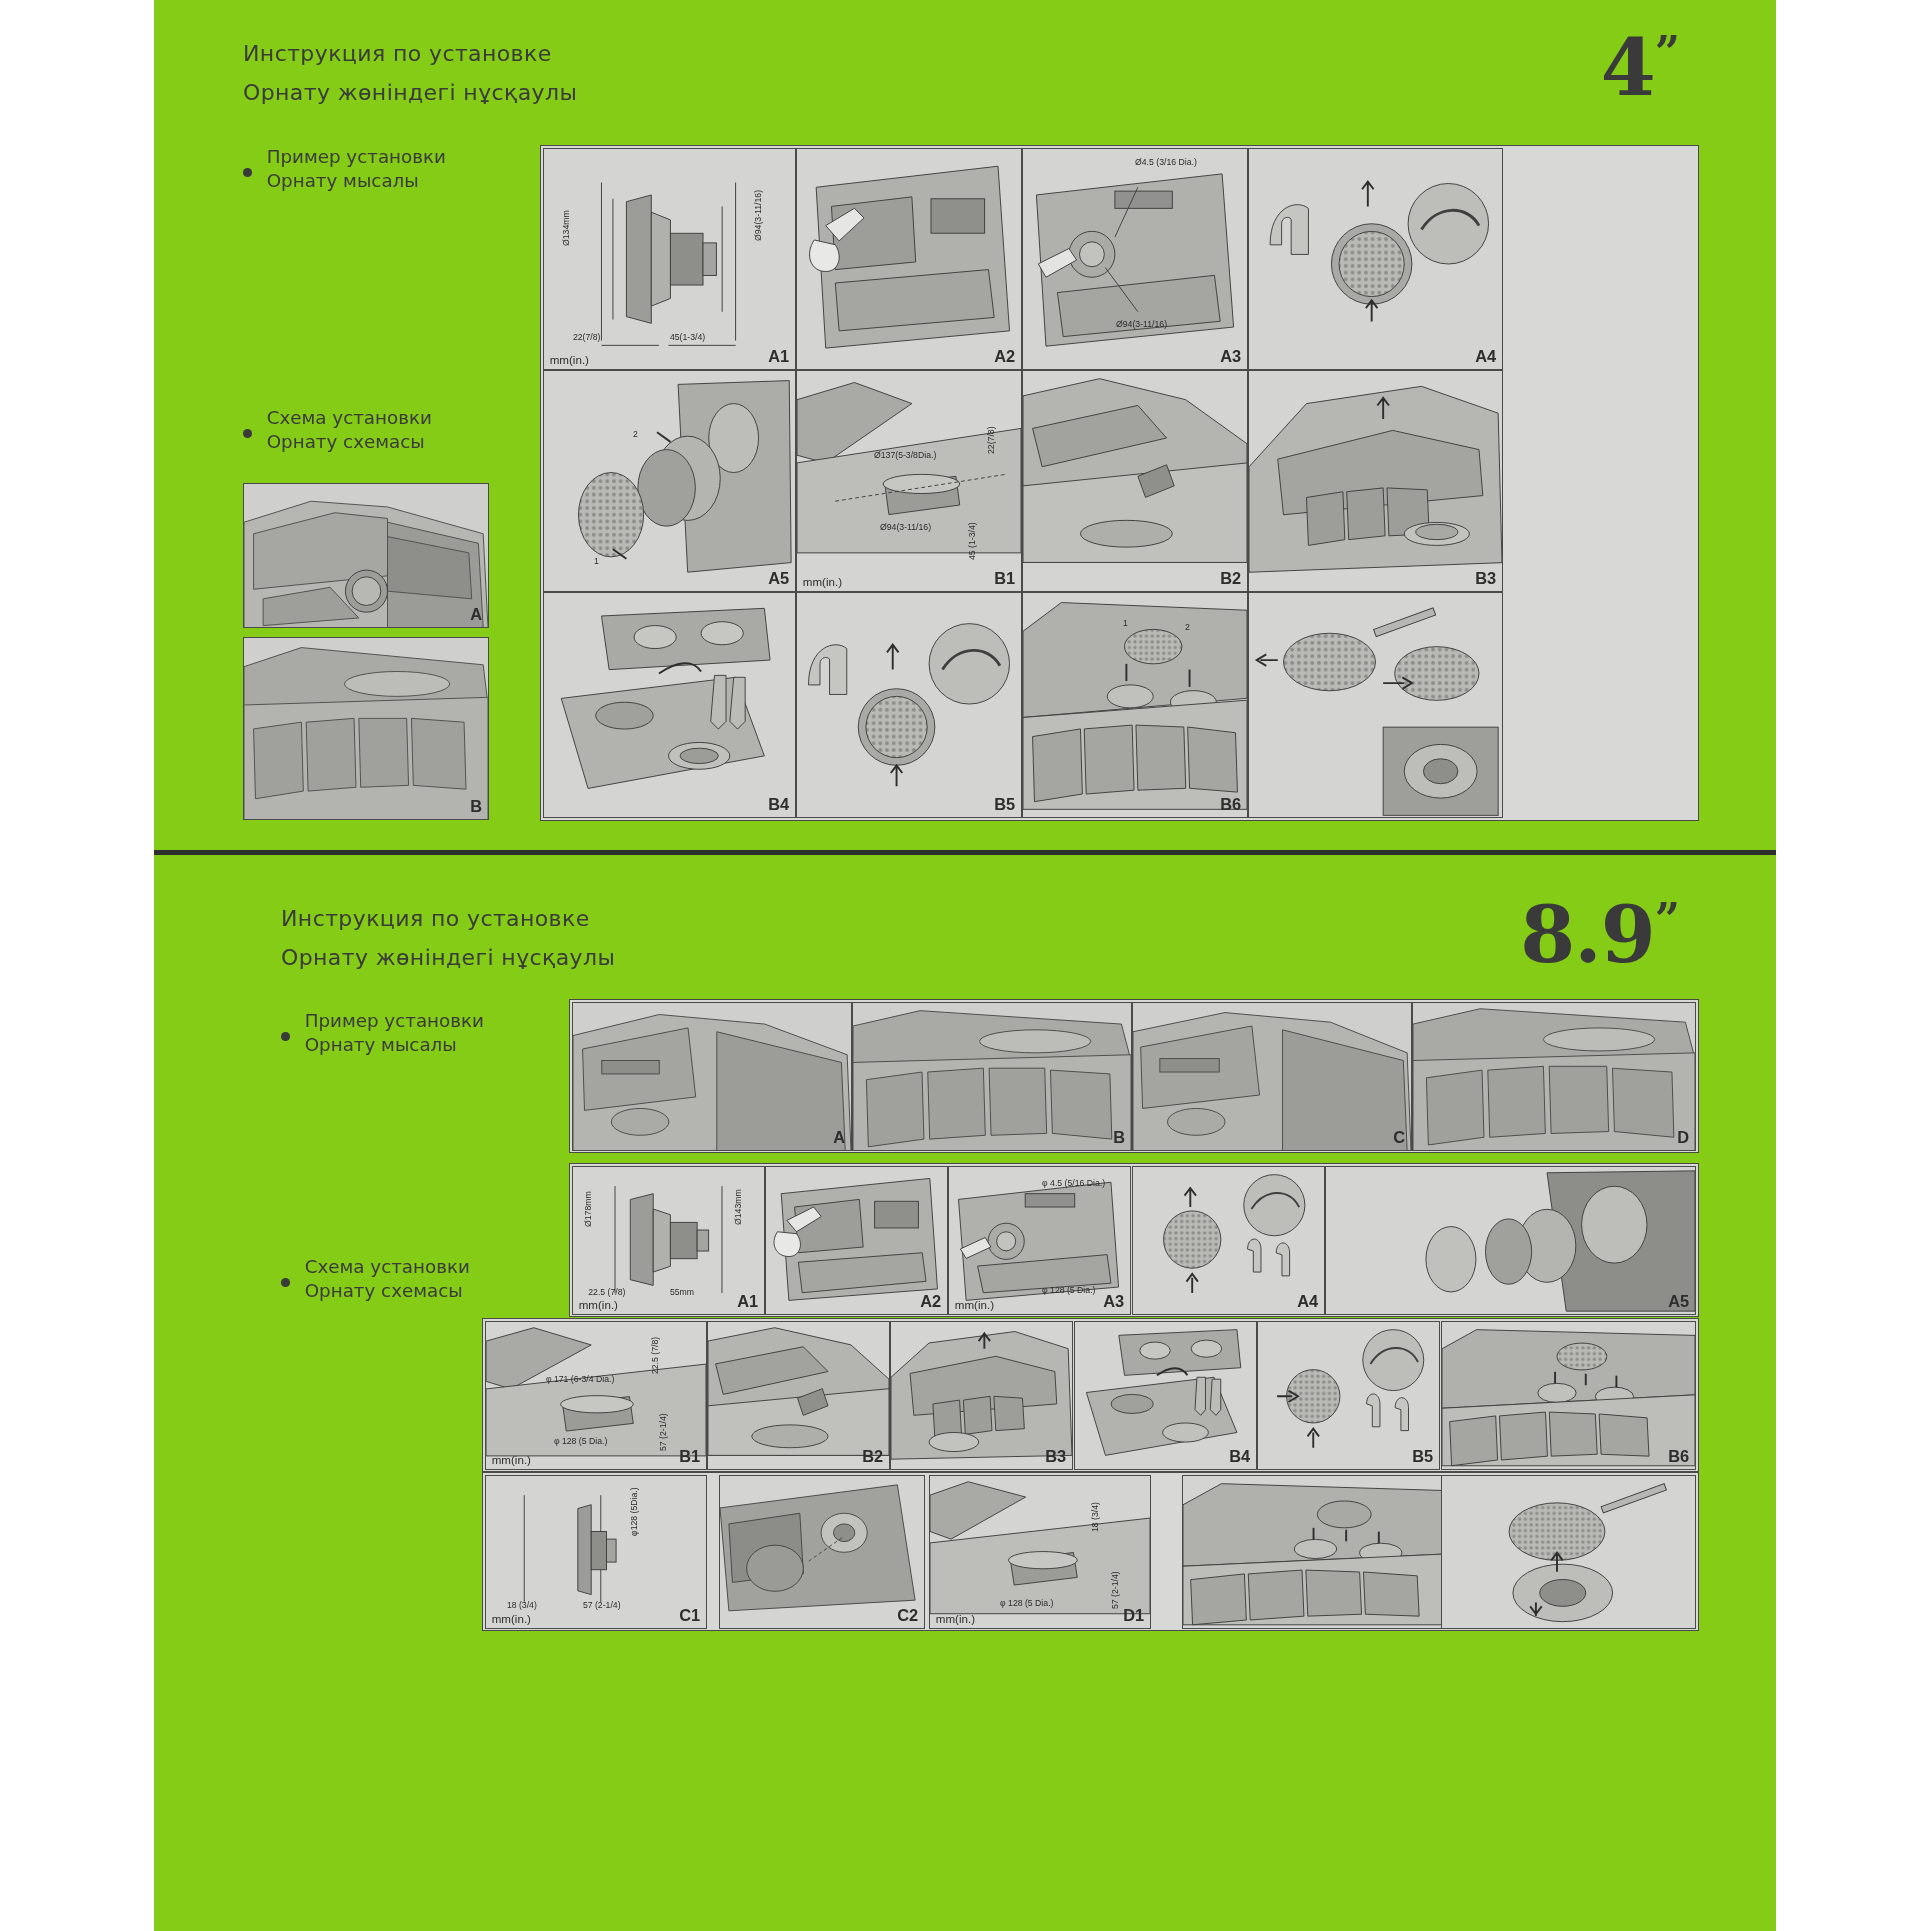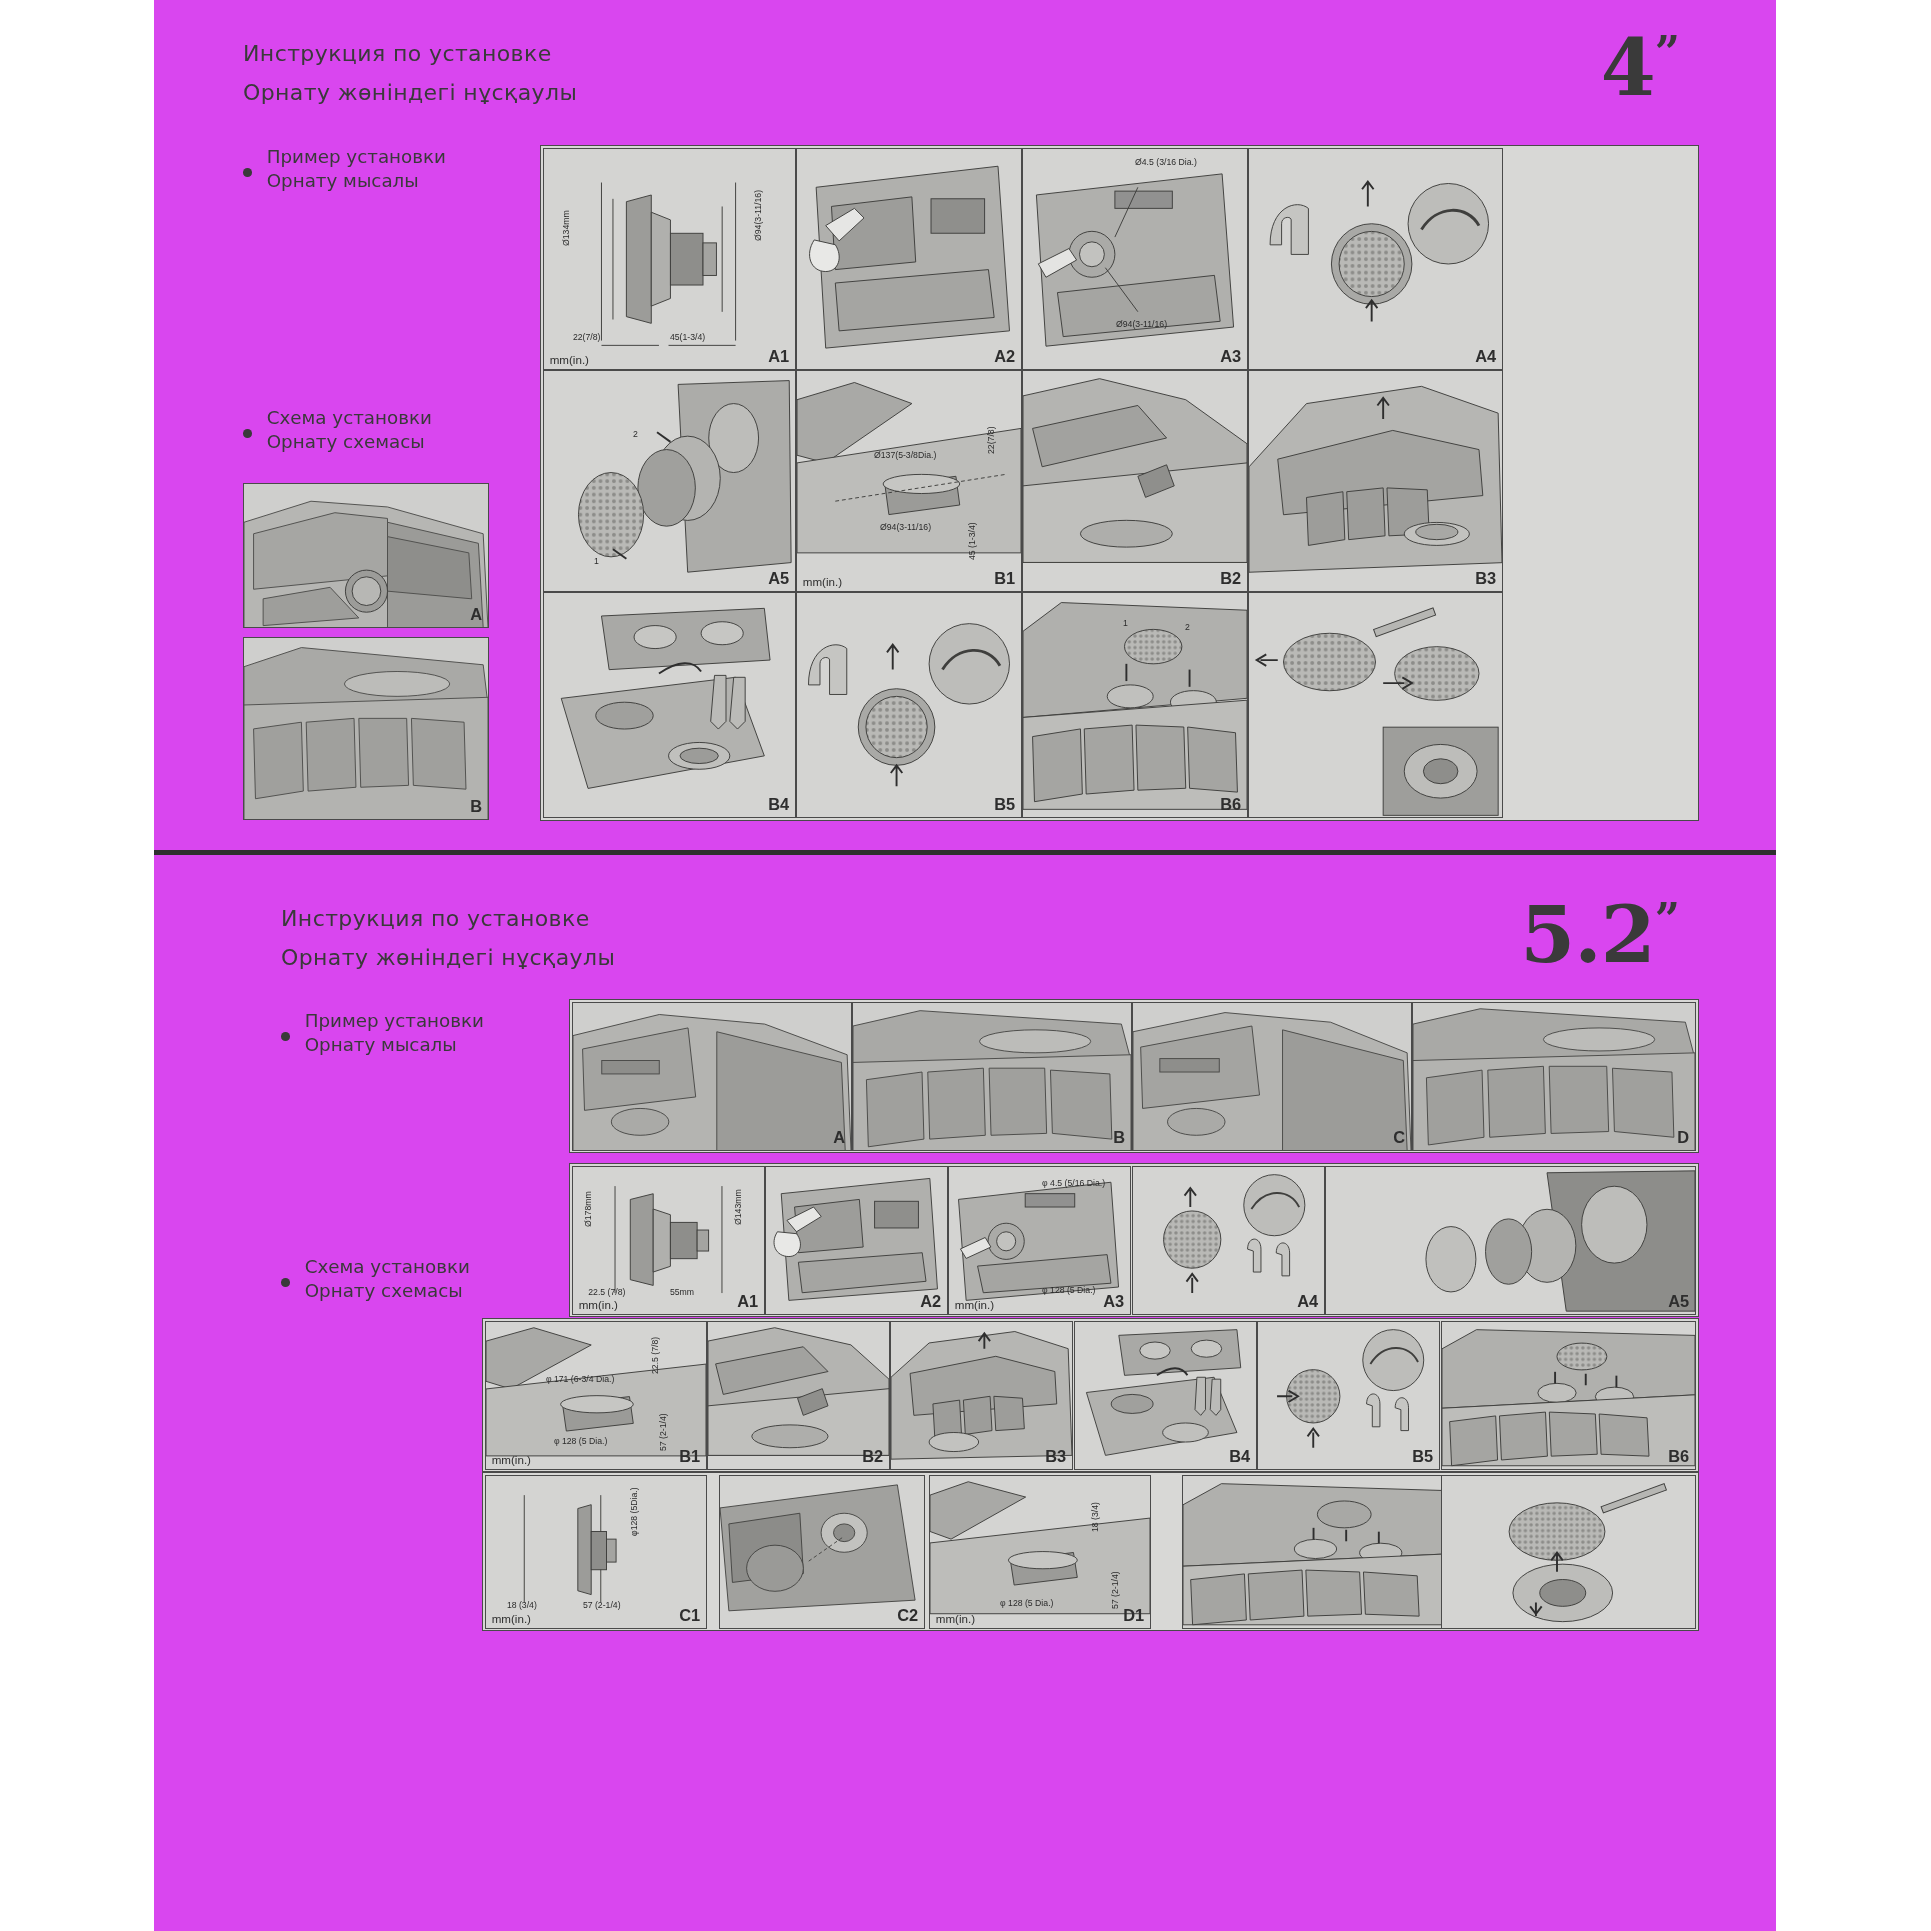--- a/index.html
+++ b/index.html
@@ -7,21 +7,21 @@
     width:1931px;height:1931px;
     background:#ffffff;
     font-family:"DejaVu Sans", sans-serif;
     color:#3b3b3b;
     overflow:hidden;
   }
   .page{
     position:absolute;
     left:154px;top:0;
     width:1622px;height:1931px;
-    background:#d946ef;
+    background:#84cc16;
   }
   .sheet-divider{
     position:absolute;left:0;width:100%;height:4.8px;background:#2f2f2f;
   }
 
   
   .title-ru,.title-kk{
     font-size:22px;letter-spacing:0.4px;color:#3a3a3a;white-space:nowrap;
   }
   .bullet-row{display:flex;align-items:center;gap:15px;}
@@ -375,21 +375,21 @@
   <div>
 
     <div style="position:absolute;left:127px;top:906px;">
       <div class="title-ru">Инструкция по установке</div>
     </div>
     <div style="position:absolute;left:127px;top:945px;">
       <div class="title-kk">Орнату жөніндегі нұсқаулы</div>
     </div>
 
     <div style="position:absolute;right:97px;top:888px;">
-      <span class="size-label"><span>5.2</span><span class="inch">”</span></span>
+      <span class="size-label"><span>8.9</span><span class="inch">”</span></span>
     </div>
 
     <div class="bullet-row" style="position:absolute;left:127px;top:1009px;width:319px;">
       <div class="bullet-dot"></div>
       <div>
         <div class="bullet-text">Пример установки</div>
         <div class="bullet-text">Орнату мысалы</div>
       </div>
     </div>
 

